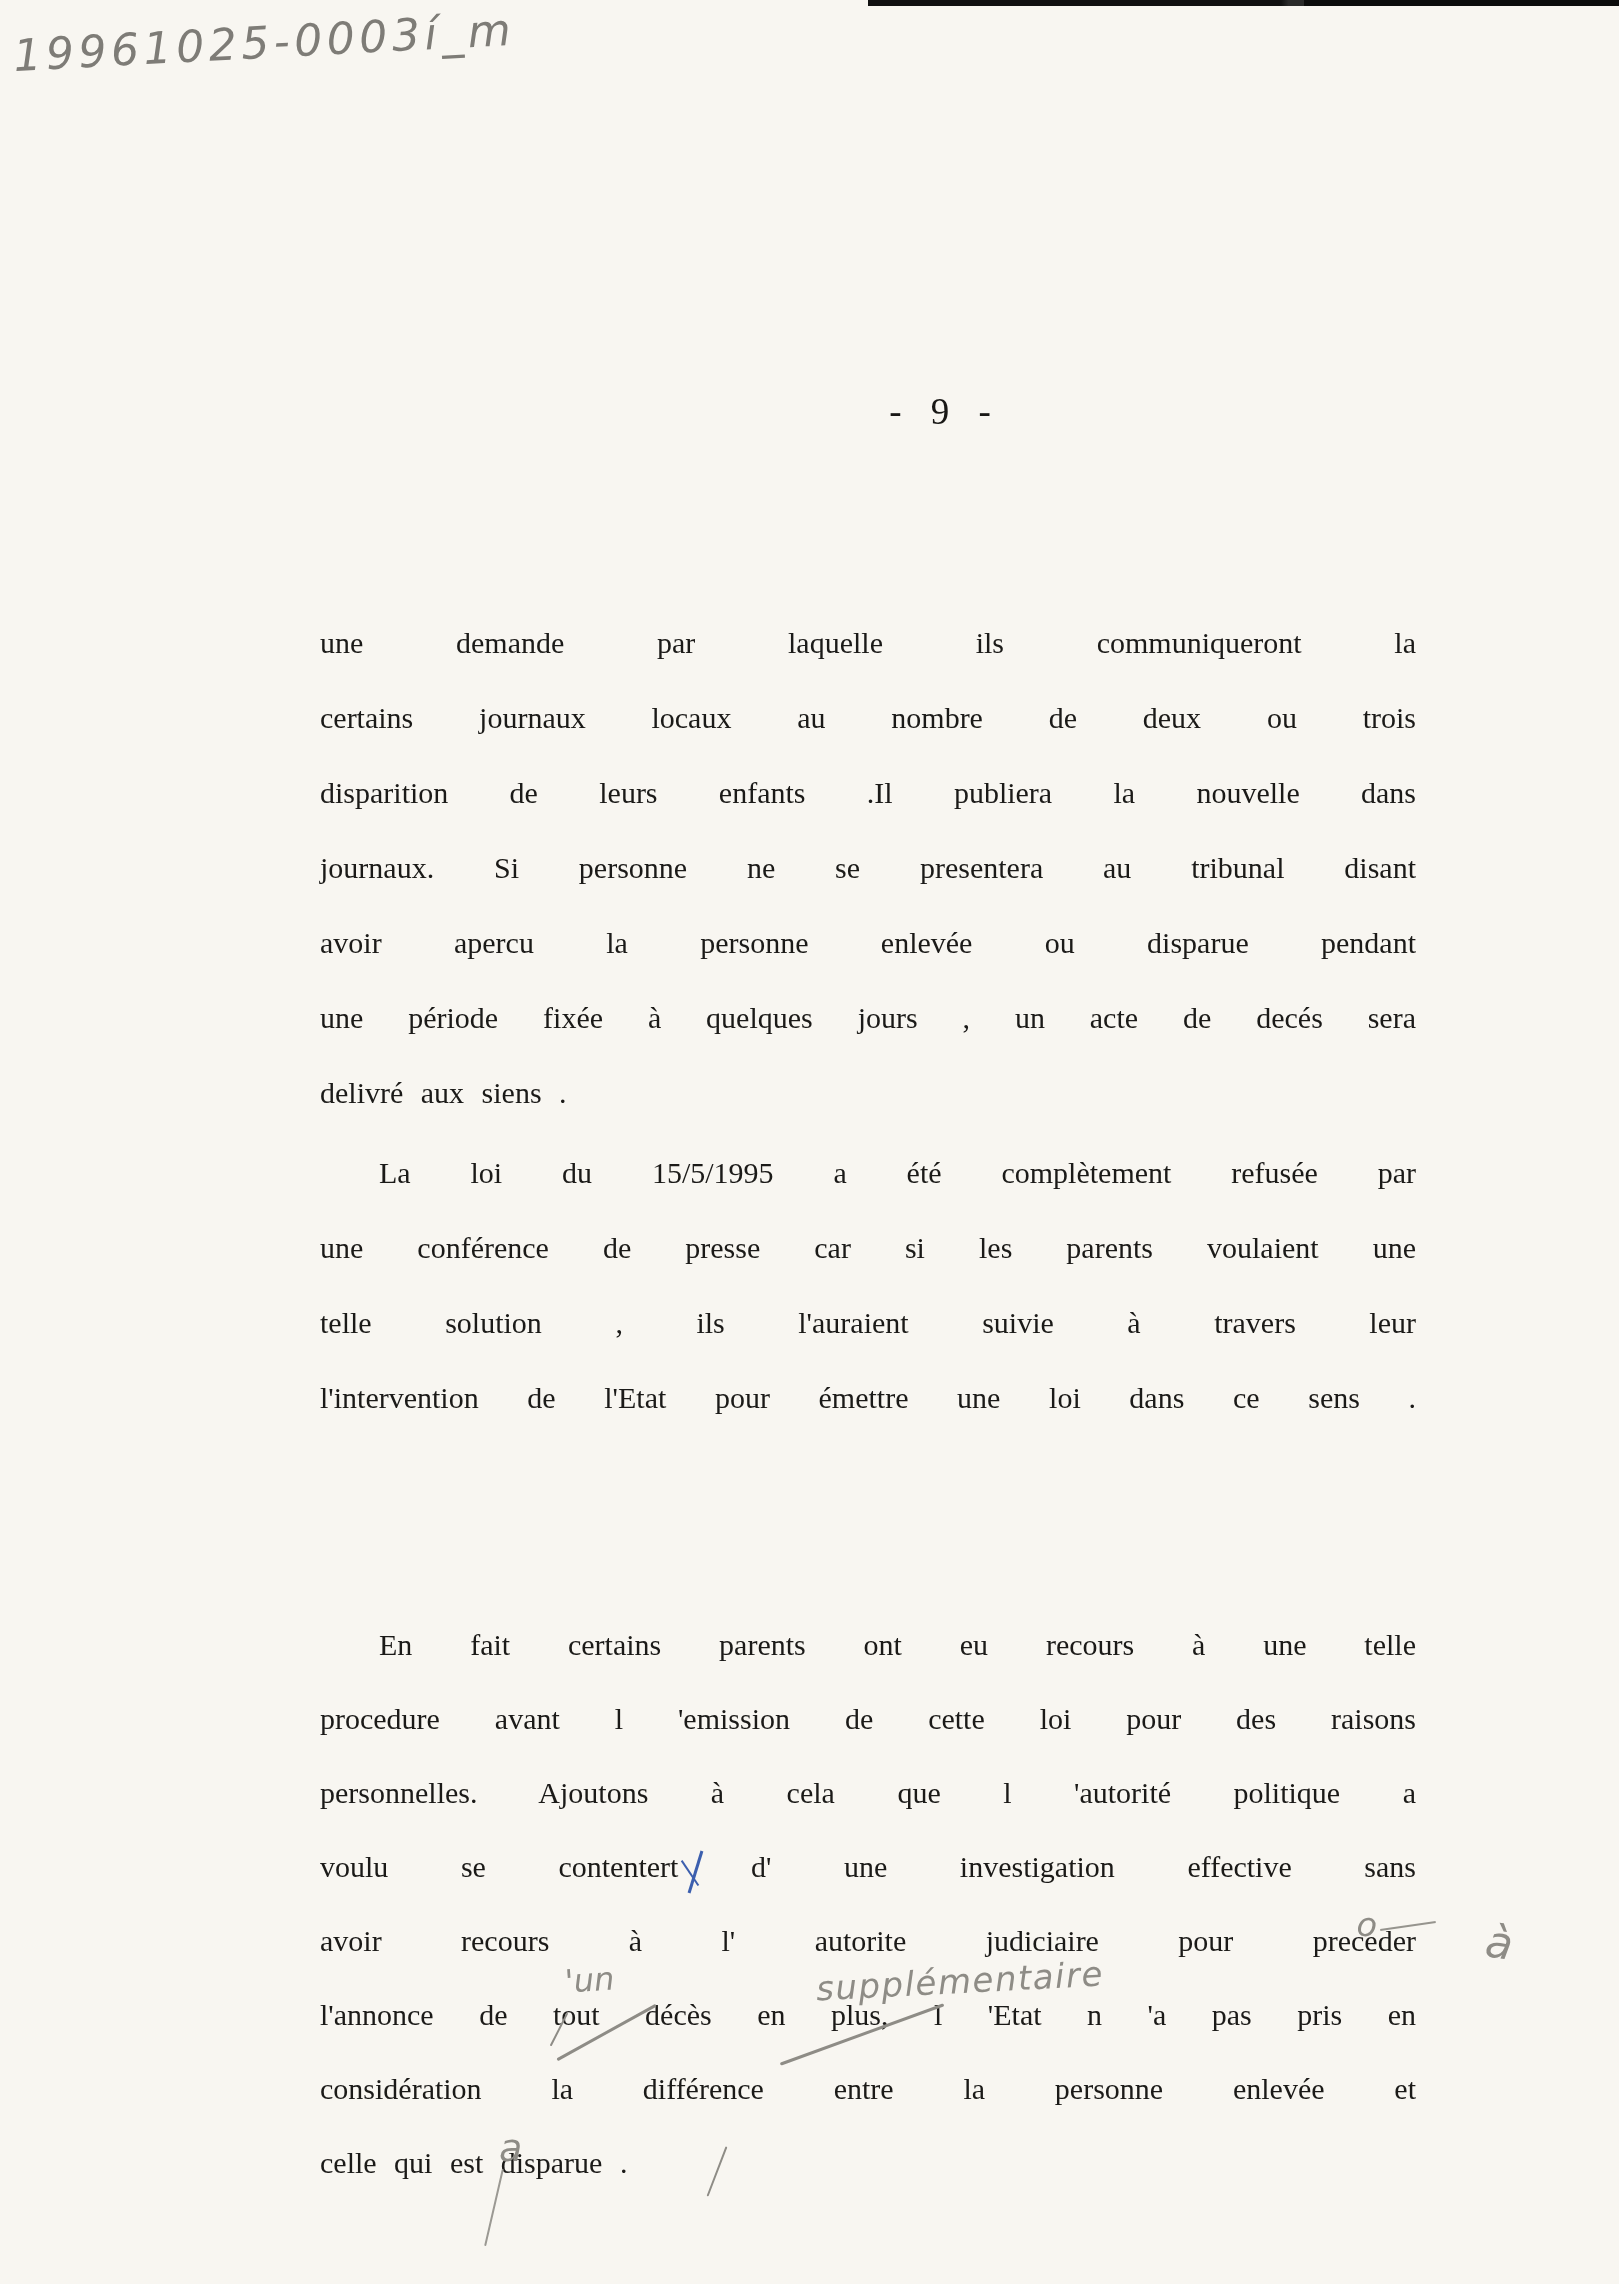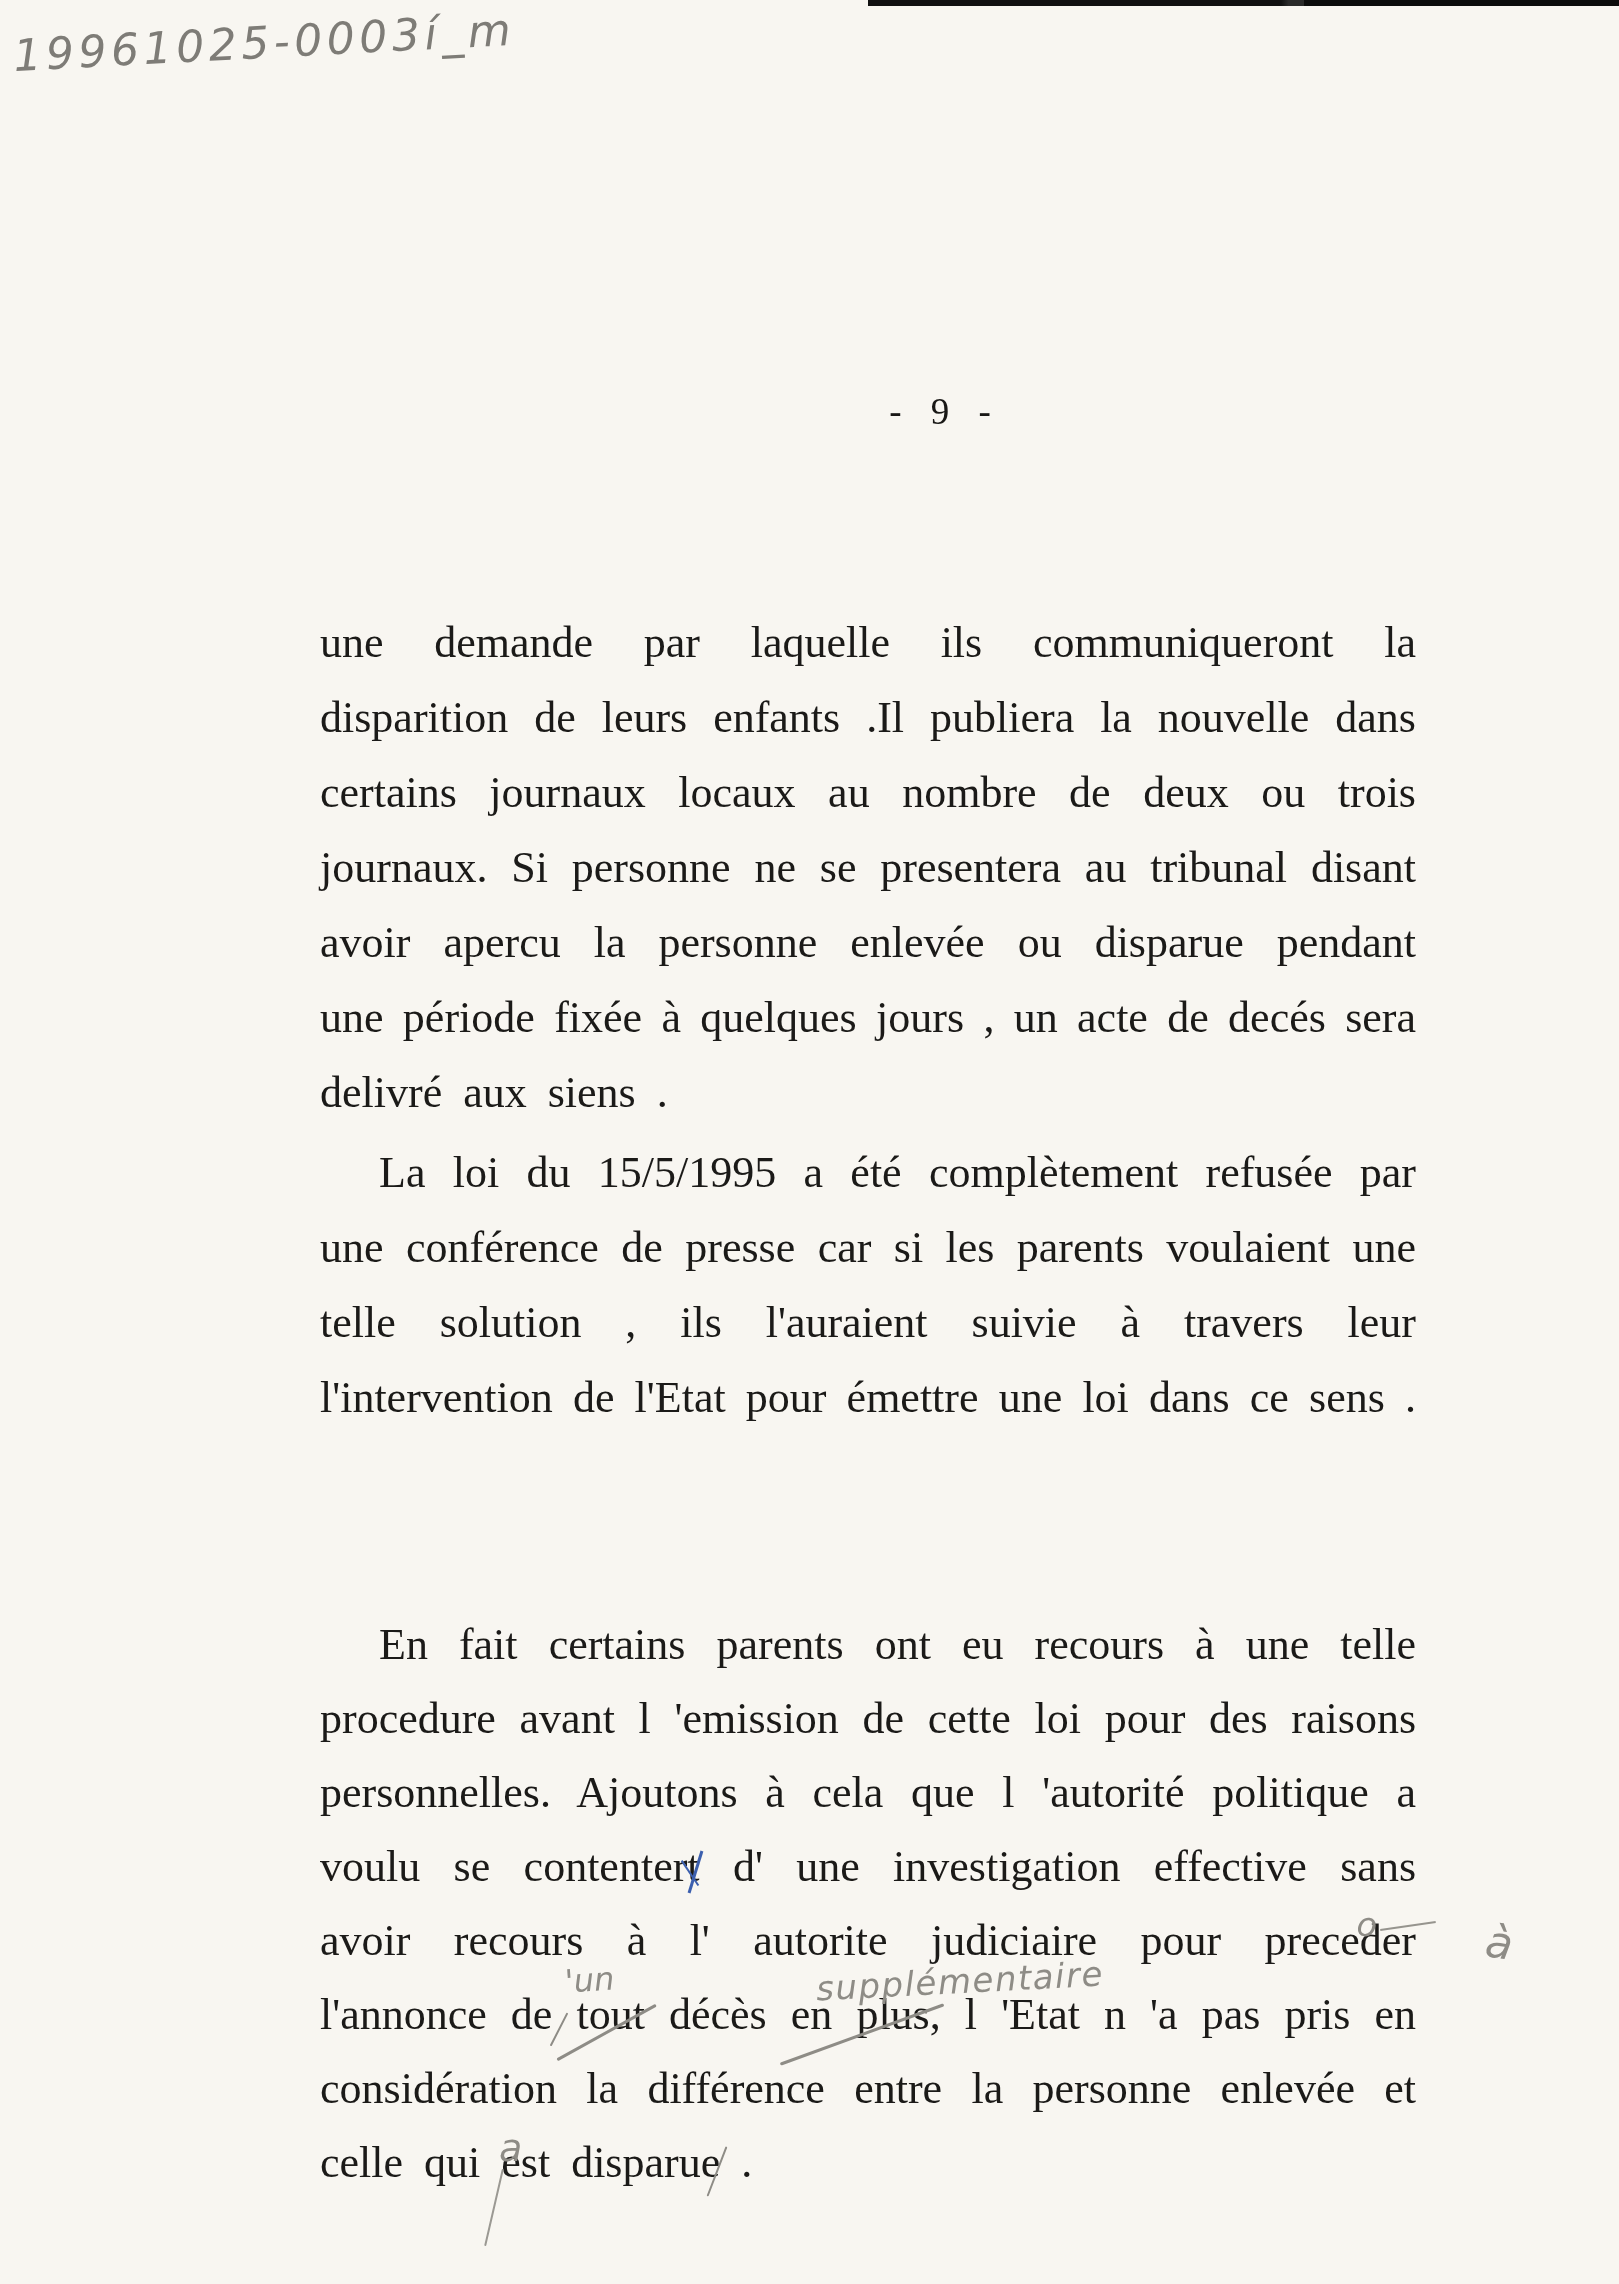--- a/index.html
+++ b/index.html
@@ -25,21 +25,21 @@
     color:#7e7c77;
     transform:rotate(-3deg);
     transform-origin:left top;
     white-space:nowrap;
   }
   .page-num{
     position:absolute;left:864px;top:390px;width:152px;
     font-size:37px;text-align:center;word-spacing:20px;
     color:#191816;
   }
-  .para{position:absolute;left:320px;width:1096px;font-size:44px;}
+  .para{position:absolute;left:320px;width:1096px;font-size:30px;}
   .para1{top:605px;}
   .para2{top:1135px;}
   .para3{top:1608px;}
   .para1 .line,.para2 .line{line-height:75px;}
   .para3 .line{line-height:74px;}
   .line{
     text-align:justify;
     text-align-last:justify;
     text-justify:inter-word;
     white-space:normal;
@@ -73,22 +73,22 @@
 <div class="page">
 
   <div class="top-bar"></div>
 
   <div class="hand-id">19961025-0003í_m</div>
 
   <div class="page-num">- 9 -</div>
 
   <div class="para para1">
     <div class="line">une demande par laquelle ils communiqueront la</div>
+    <div class="line">certains journaux locaux au nombre de deux ou trois</div>
     <div class="line">disparition de leurs enfants .Il publiera la nouvelle dans</div>
-    <div class="line">certains journaux locaux au nombre de deux ou trois</div>
     <div class="line">journaux. Si personne ne se presentera au tribunal disant</div>
     <div class="line">avoir apercu la personne enlevée ou disparue pendant</div>
     <div class="line">une période fixée à quelques jours , un acte de decés sera</div>
     <div class="line no-j">delivré aux siens .</div>
   </div>
 
   <div class="para para2">
     <div class="line indent">La loi du 15/5/1995 a été complètement refusée par</div>
     <div class="line">une conférence de presse car si les parents voulaient une</div>
     <div class="line">telle solution , ils l'auraient suivie à travers leur</div>

